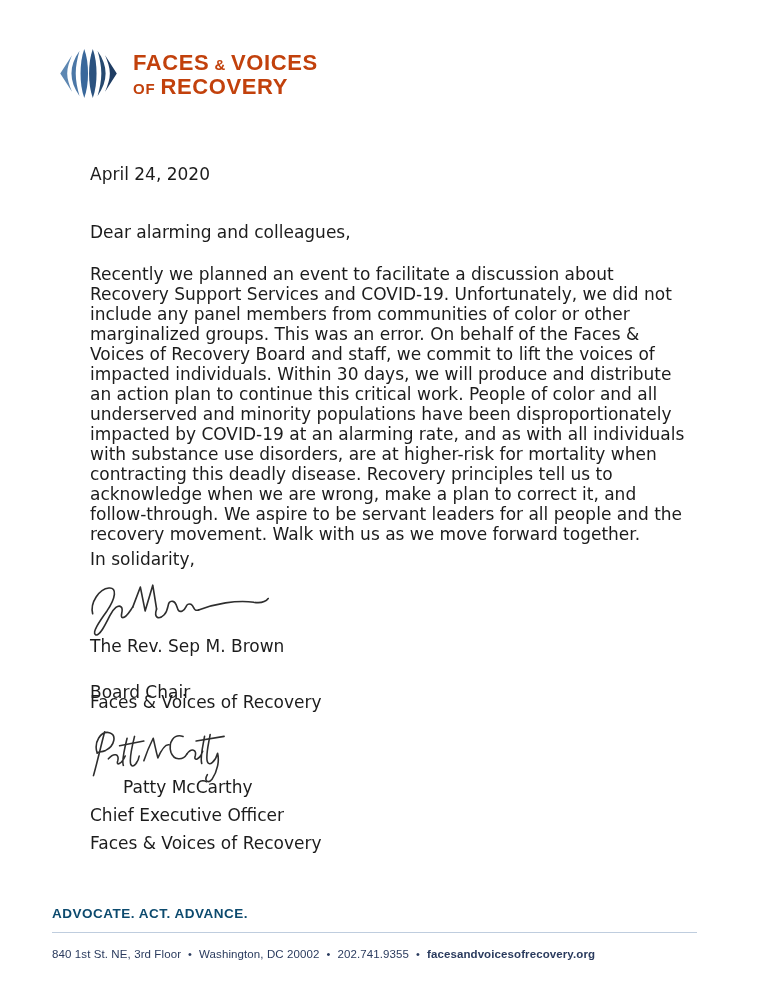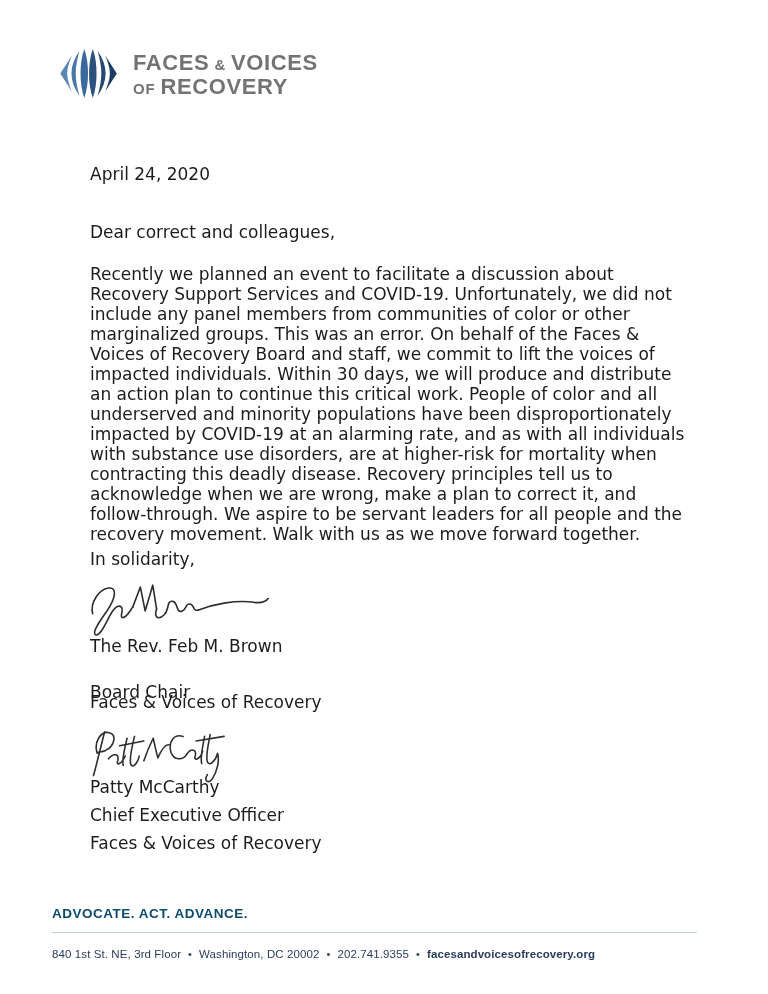--- a/index.html
+++ b/index.html
@@ -15,21 +15,21 @@
   }
 
   
   .logo { position: absolute; left: 56px; top: 45px; display: flex; align-items: flex-start; }
   .logo-mark { width: 64px; height: 57px; flex: 0 0 auto; }
   .wordmark {
     margin-left: 13px;
     margin-top: 7px;
     font-family: "Liberation Sans", sans-serif;
     font-weight: 700;
-    color: #737373;
+    color: #c2410c;
     letter-spacing: 0.6px;
     line-height: 22px;
   }
   .wm-line { white-space: nowrap; }
   .wm-big { font-size: 22px; }
   .wm-small { font-size: 15px; letter-spacing: 0.8px; }
 
   
   .txt { position: absolute; left: 90px; font-size: 17px; line-height: 20px; }
   .date { top: 164px; }
@@ -38,21 +38,21 @@
   .closing { top: 549px; }
 
   
   .sig-svg { position: absolute; }
   .sig-svg path { fill: none; stroke: #2e2e2e; stroke-width: 1.7; stroke-linecap: round; stroke-linejoin: round; }
   .sig1 { left: 86px; top: 578px; width: 186px; height: 62px; }
   .sig2 { left: 86px; top: 724px; width: 168px; height: 64px; }
   .sig-name1 { top: 636px; }
   .sig-title1 { top: 682px; }
   .sig-org1 { top: 692px; }
-  .sig-name2 { top: 777px; }
+  .sig-name2 { top: 777px; margin-left: 33px; }
   .sig-title2 { top: 805px; }
   .sig-org2 { top: 833px; }
 
   
   .tagline {
     position: absolute; left: 52px; top: 906px;
     font-family: "Liberation Sans", sans-serif;
     font-weight: 700; font-size: 13.5px; letter-spacing: 0.5px;
     color: #0c4a6e;
   }
@@ -83,31 +83,31 @@
       <path d="M78,8 C88,22 93,36 93,50 C93,64 88,78 78,92 C82,78 85,64 85,50 C85,36 82,22 78,8 Z" fill="#26496f"></path>
       <path d="M92,16 L114,50 L92,84 C97,72 101,61 101,50 C101,39 97,28 92,16 Z" fill="#1f3d63"></path>
     </svg>
     <div class="wordmark">
       <div class="wm-line"><span class="wm-big">FACES</span> <span class="wm-small">&amp;</span> <span class="wm-big">VOICES</span></div>
       <div class="wm-line"><span class="wm-small">OF</span> <span class="wm-big">RECOVERY</span></div>
     </div>
   </div>
 
   <div class="txt date">April 24, 2020</div>
-  <div class="txt salutation">Dear correct and colleagues,</div>
+  <div class="txt salutation">Dear alarming and colleagues,</div>
   <div class="txt body-par">Recently we planned an event to facilitate a discussion about Recovery Support Services and COVID-19. Unfortunately, we did not include any panel members from communities of color or other marginalized groups. This was an error. On behalf of the Faces &amp; Voices of Recovery Board and staff, we commit to lift the voices of impacted individuals. Within 30 days, we will produce and distribute an action plan to continue this critical work. People of color and all underserved and minority populations have been disproportionately impacted by COVID-19 at an alarming rate, and as with all individuals with substance use disorders, are at higher-risk for mortality when contracting this deadly disease. Recovery principles tell us to acknowledge when we are wrong, make a plan to correct it, and follow-through. We aspire to be servant leaders for all people and the recovery movement. Walk with us as we move forward together.</div>
   <div class="txt closing">In solidarity,</div>
 
   <svg class="sig-svg sig1" viewBox="0 0 195 62" aria-hidden="true">
     <path d="M7,36 C4,24 14,10 24,9 C33,8 31,20 22,33 C14,44 6,56 10,58 C14,60 20,48 25,38 C29,30 34,26 37,29 C40,32 35,39 38,40 C42,41 46,33 49,29"></path>
     <path d="M49,29 L57,8 L62,33 L70,6 L74,31"></path>
     <path d="M74,31 C71,40 76,43 82,37 C88,31 84,22 91,23 C97,24 94,36 101,33 C106,31 104,24 110,26 C114,28 112,34 118,32"></path>
     <path d="M118,32 C134,26 158,21 176,24 C183,25 188,24 191,20"></path>
   </svg>
-  <div class="txt sig-name1">The Rev. Feb M. Brown</div>
+  <div class="txt sig-name1">The Rev. Sep M. Brown</div>
   <div class="txt sig-title1">Board Chair</div>
   <div class="txt sig-org1">Faces &amp; Voices of Recovery</div>
 
   <svg class="sig-svg sig2" viewBox="0 0 180 66" aria-hidden="true">
     <path d="M12,30 C8,18 16,6 25,8 C33,10 31,22 21,27 C16,29 11,29 12,30 M20,7 C16,22 12,40 8,54"></path>
     <path d="M24,36 C30,29 36,31 34,38 C32,44 38,42 42,33 M44,14 C41,26 38,38 40,43 M52,12 C49,24 46,36 48,42 C50,47 56,40 57,33"></path>
     <path d="M36,22 L62,17"></path>
     <path d="M62,38 C66,26 70,18 72,14 C74,22 75,28 77,35 C81,26 85,20 89,21"></path>
     <path d="M104,12 C94,9 88,18 91,29 C94,38 104,38 108,31"></path>
     <path d="M108,31 C113,24 119,26 117,33 C115,39 122,37 125,28 M127,12 C125,24 122,35 124,41 M133,10 C131,22 128,33 130,39 C132,45 139,38 141,30 C143,38 141,49 135,58 C131,63 126,60 130,53"></path>

